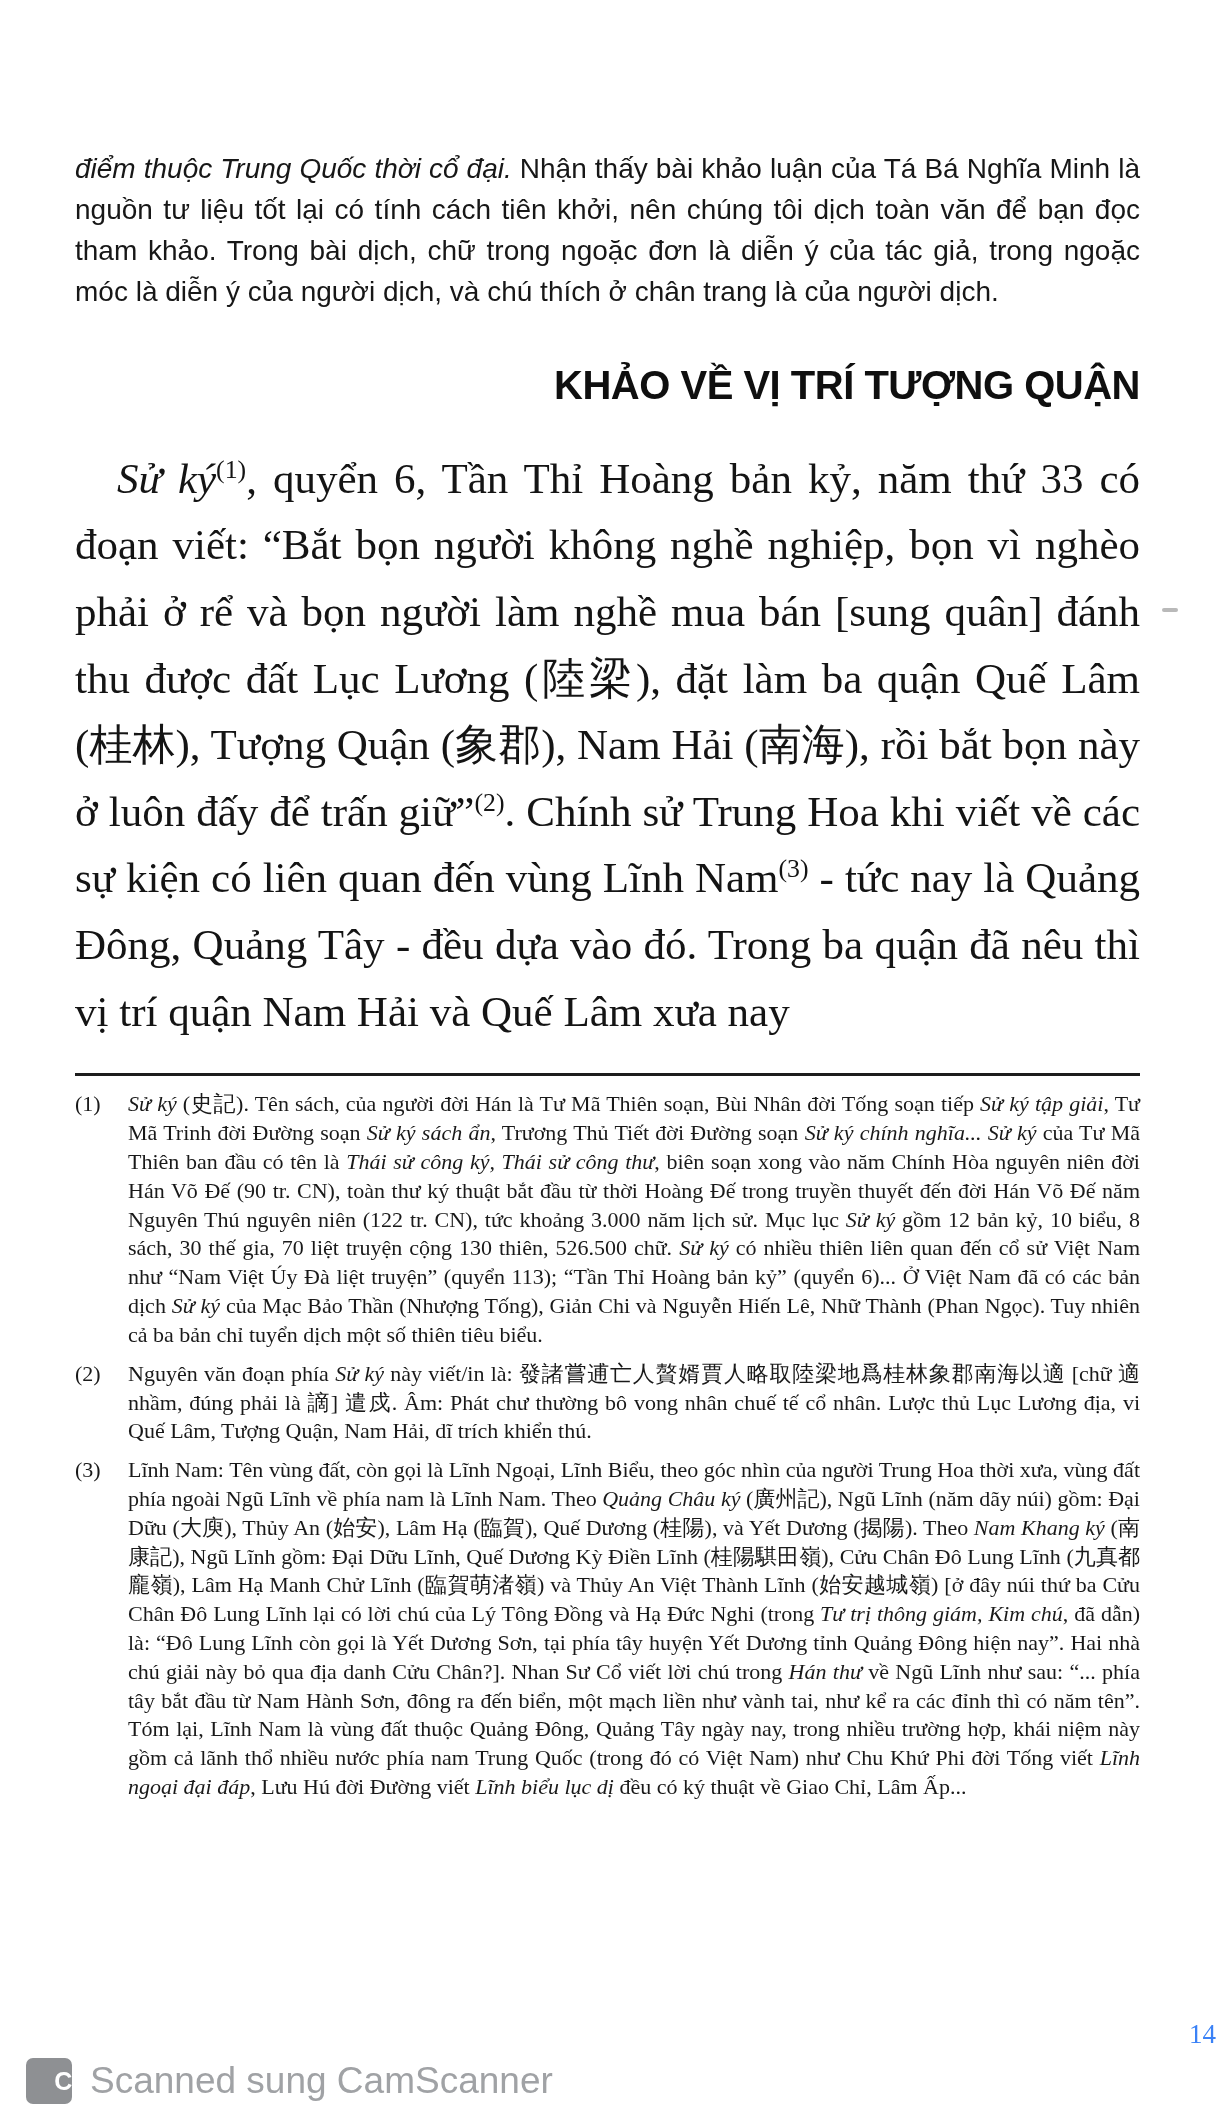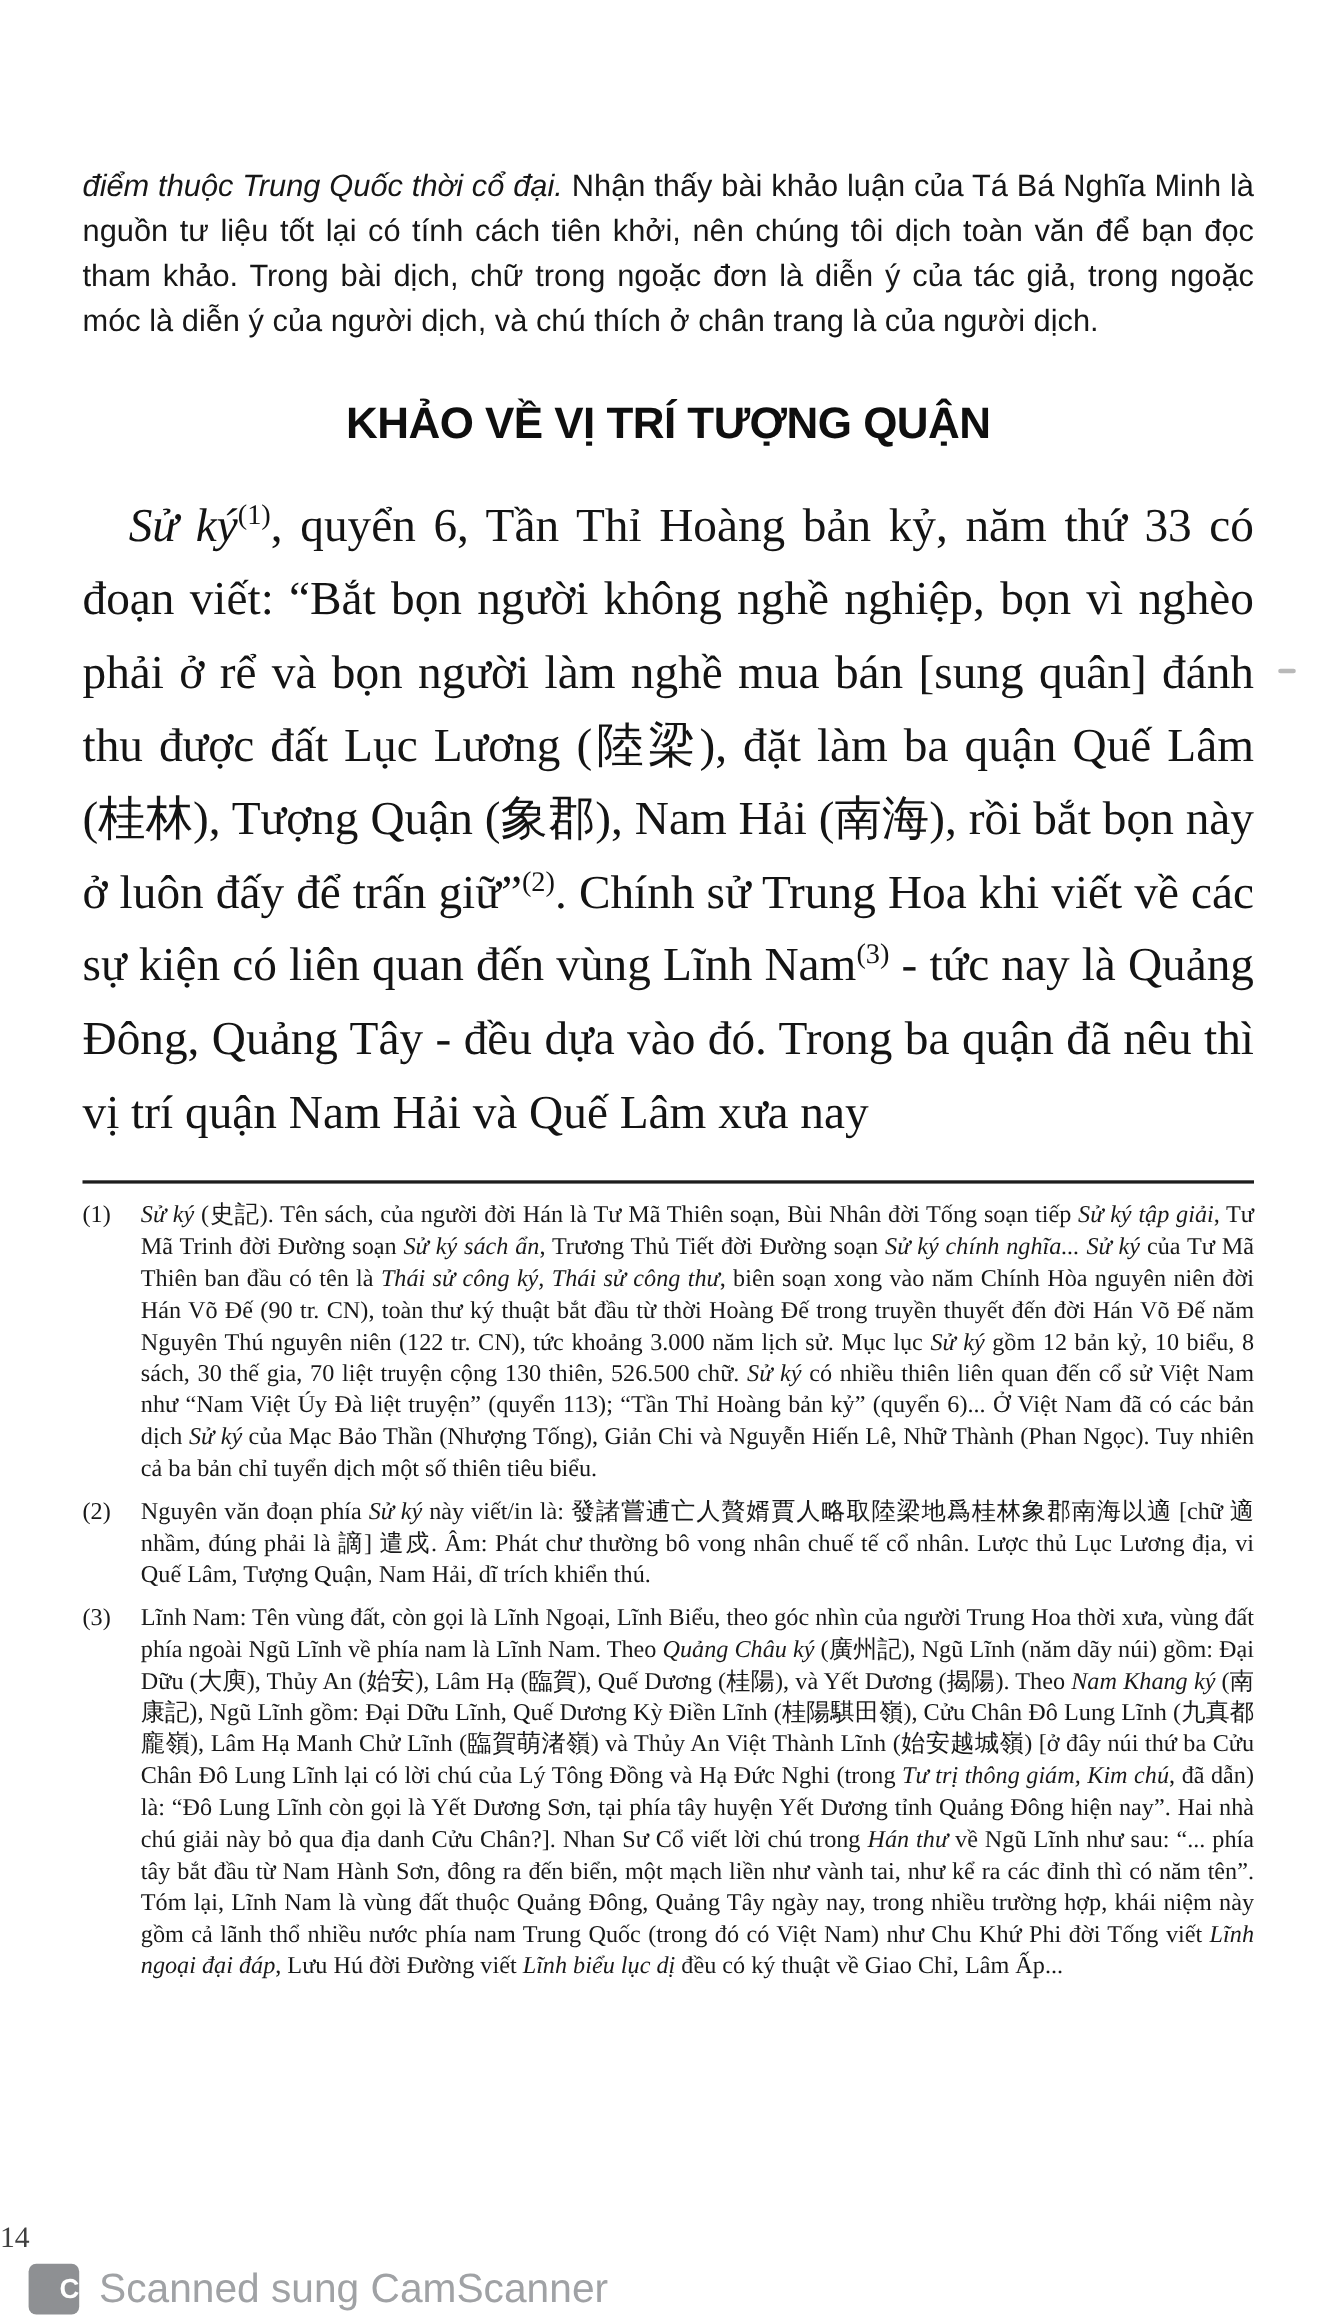--- a/index.html
+++ b/index.html
@@ -28,21 +28,21 @@
     line-height: 1.47;
     text-align: justify;
     color: #171717;
   }
   .it { font-style: italic; }
   .heading {
     font-family: "Liberation Sans", sans-serif;
     font-weight: 700;
     font-size: 40px;
     letter-spacing: -0.5px;
-    text-align: center;
+    text-align: right;
     margin-top: 50px;
     color: #0f0f0f;
   }
   .body-text {
     margin-top: 38px;
     font-size: 43px;
     line-height: 1.55;
     text-align: justify;
     text-indent: 42px;
     color: #141414;
@@ -72,23 +72,23 @@
     width: 16px;
     height: 4px;
     background: #b9b9b9;
     border-radius: 2px;
   }
   .page-number {
     position: absolute;
     left: 0;
     right: 0;
     bottom: 62px;
-    text-align: left;
+    text-align: right;
     font-size: 27px;
-    color: #404040;
+    color: #3b82f6;
   }
   .watermark {
     position: absolute;
     left: 26px;
     bottom: 8px;
     display: flex;
     align-items: center;
     gap: 18px;
   }
   .wm-logo {

